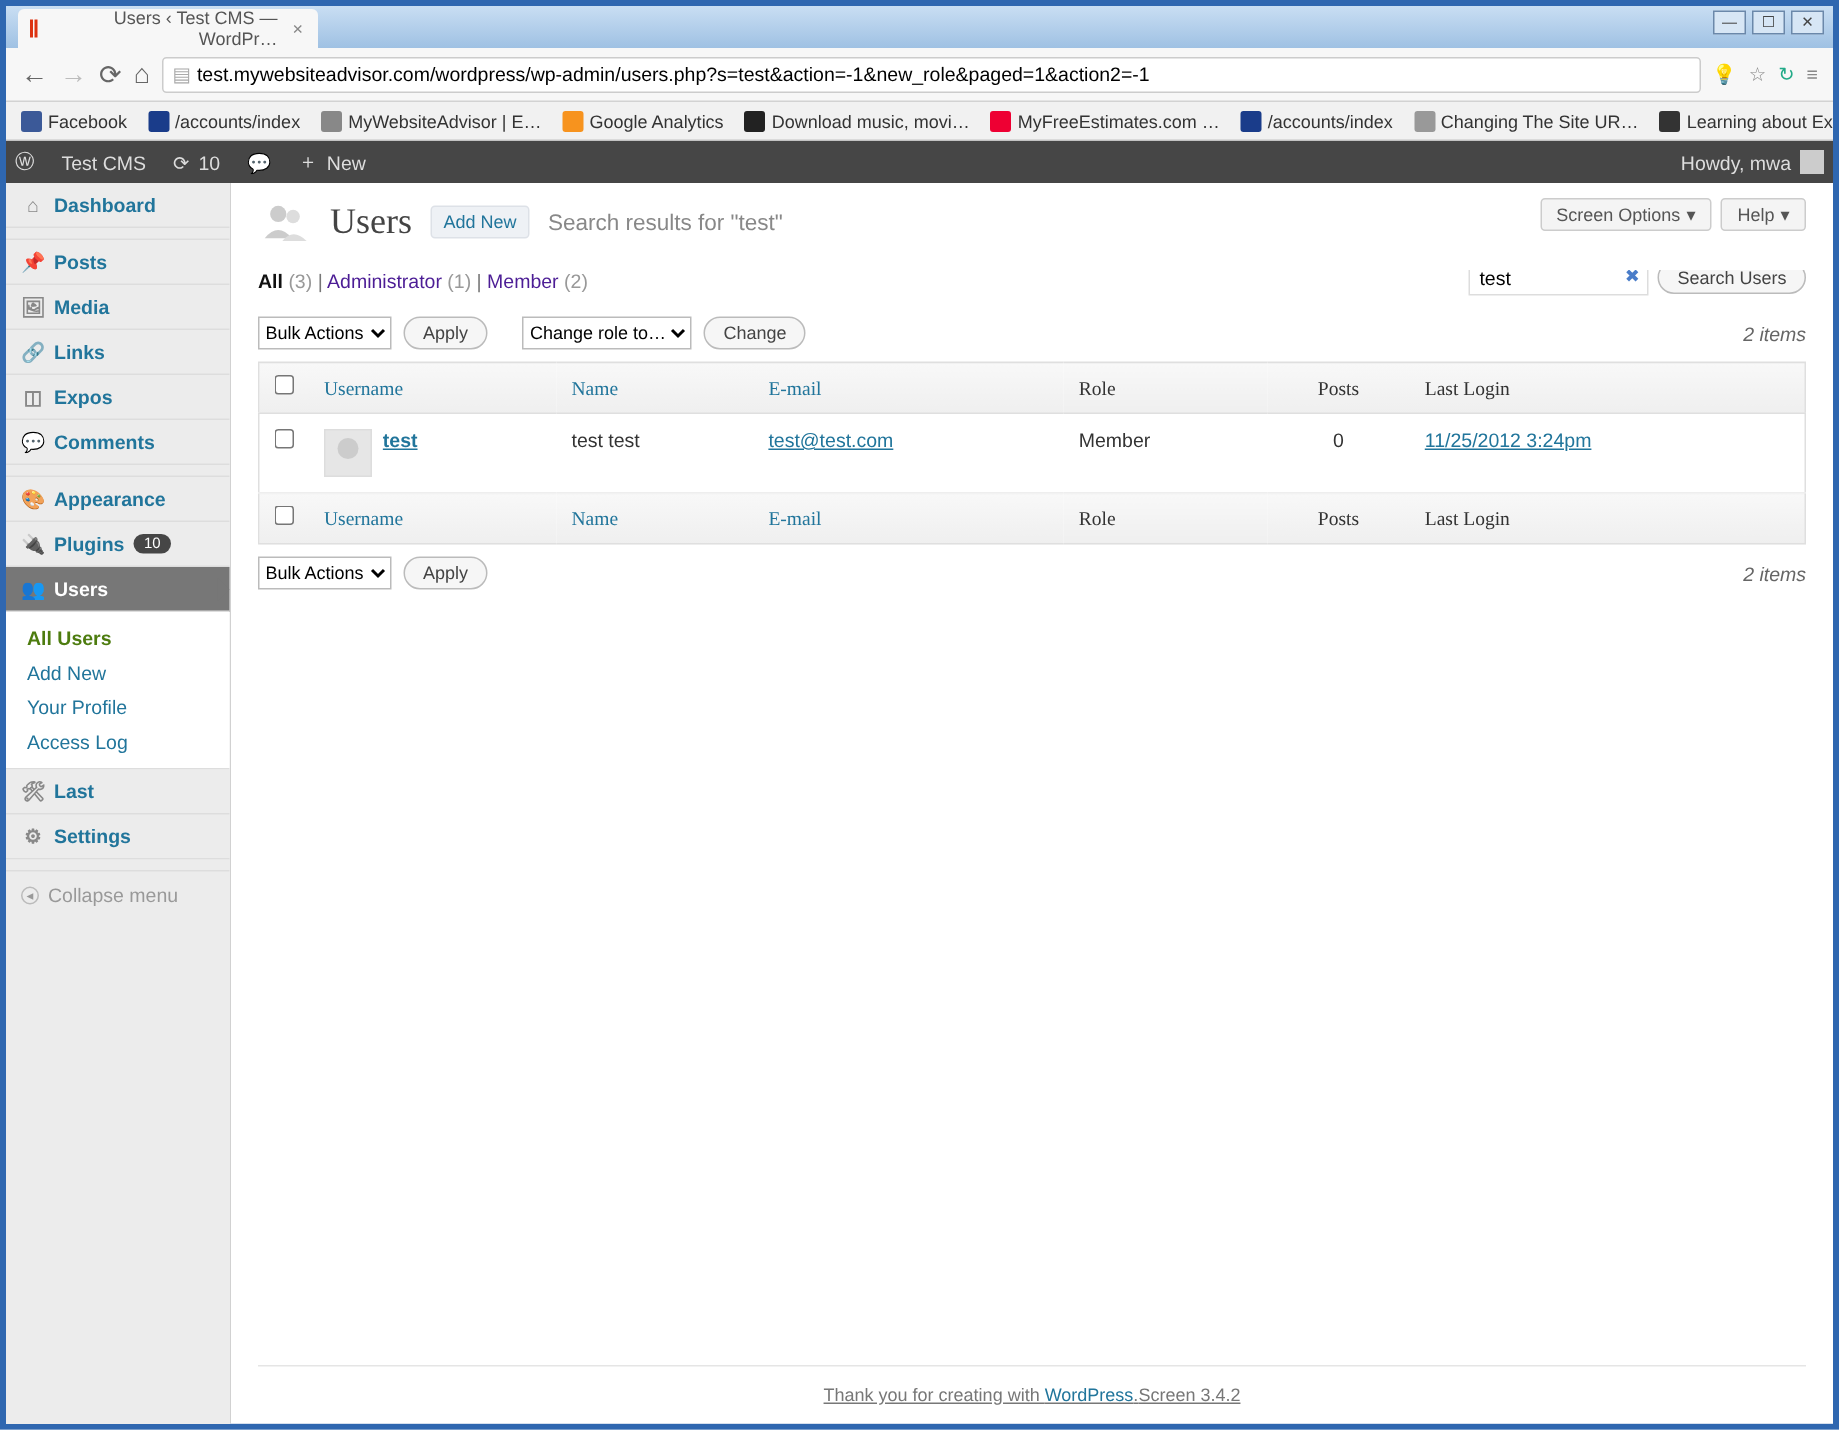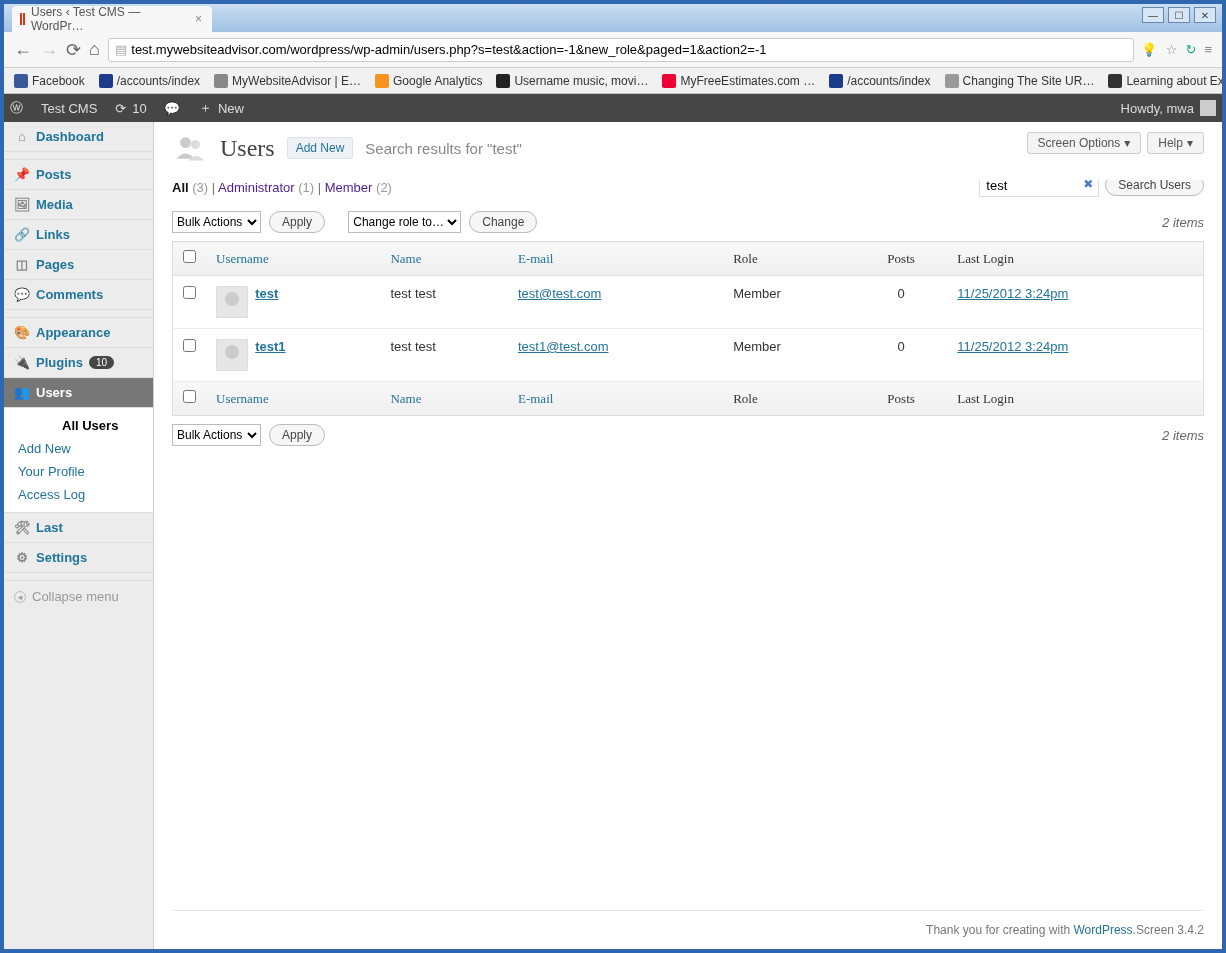--- a/index.html
+++ b/index.html
@@ -21,20 +21,21 @@
     display: flex;
     flex-direction: column;
   }
   .titlebar {
     height: 28px;
     background: linear-gradient(#c9def3, #9fc1e3);
     display: flex;
     align-items: flex-end;
     padding-left: 8px;
     position: relative;
+    text-align: right;
   }
   .winctl {
     position: absolute;
     right: 6px;
     top: 3px;
     display: flex;
     gap: 4px;
   }
   .winctl span {
     width: 22px; height: 16px;
@@ -156,21 +157,21 @@
     margin-top:-8px;
     border:8px solid transparent;
     border-left-color:#777;
   }
   .menu-sep { height:8px; background:#ececec; border-bottom:1px solid #ddd;}
   .mico { width:16px; text-align:center; color:#888; }
   .sub-menu { background:#fff; padding:6px 0; border-bottom:1px solid #ddd;}
   .sub-menu a {
     display:block; padding:4px 14px; color:#21759b; text-decoration:none;
   }
-  .sub-menu a.current { color:#000000; font-weight:bold;margin-left:44px; }
+  .sub-menu a.current { color:#4d7c0f; font-weight:bold; }
   .badge {
     background:#464646; color:#fff; border-radius:9px;
     font-size:10px; padding:1px 7px; font-weight:normal;
   }
 
   
   .main {
     flex:1;
     overflow:auto;
     padding: 10px 18px 0 18px;
@@ -243,22 +244,22 @@
   table.wp td { padding:10px; border-bottom:1px solid #eee; vertical-align:top; }
   .avatar { width:32px; height:32px; background:#e6e6e6; border:1px solid #ddd; display:inline-block; vertical-align:top;}
   .avatar::after {
     content:""; display:block; width:14px; height:14px; background:#ccc; border-radius:50%;
     margin:5px auto 0 auto;
   }
   .uname { color:#21759b; font-weight:bold; }
   td.posts { text-align:center; }
 
   footer.wp {
-    display:flex; justify-content:flex-end; color:#777; font-size:12px;
-    padding:12px 0; border-top:1px solid #e5e5e5; margin-top:auto;
+    display:flex; justify-content:center; color:#777; font-size:12px;
+    padding:12px 0; border-top:1px solid #e5e5e5; margin-top:auto;text-decoration:underline;
   }
   footer.wp a { color:#21759b; text-decoration:none;}
 </style>
 </head>
 <body>
 
 <div class="window">
 
   <div class="titlebar">
     <div class="tab">
@@ -305,21 +306,21 @@
     <span class="bm">
         <span class="bm-ico" style="background:#888"></span>
         <span>MyWebsiteAdvisor | E…</span>
       </span>
     <span class="bm">
         <span class="bm-ico" style="background:#f7931e"></span>
         <span>Google Analytics</span>
       </span>
     <span class="bm">
         <span class="bm-ico" style="background:#222"></span>
-        <span>Username music, movi…</span>
+        <span>Download music, movi…</span>
       </span>
     <span class="bm">
         <span class="bm-ico" style="background:#e03"></span>
         <span>MyFreeEstimates.com …</span>
       </span>
     <span class="bm">
         <span class="bm-ico" style="background:#1a3c8a"></span>
         <span>/accounts/index</span>
       </span>
     <span class="bm">
@@ -362,21 +363,21 @@
       <div class="menu-item">
           <span class="mico">🖼</span>
           <span>Media</span>
         </div>
       <div class="menu-item">
           <span class="mico">🔗</span>
           <span>Links</span>
         </div>
       <div class="menu-item">
           <span class="mico">◫</span>
-          <span>Pages</span>
+          <span>Expos</span>
         </div>
       <div class="menu-item">
           <span class="mico">💬</span>
           <span>Comments</span>
         </div>
       <div class="menu-sep"></div>
       <div class="menu-item">
           <span class="mico">🎨</span>
           <span>Appearance</span>
         </div>
@@ -467,29 +468,20 @@
         <tbody>
           <tr>
             <td><input type="checkbox" style=""></td>
             <td><span class="avatar"></span>&nbsp;&nbsp;<a href="#" class="uname">test</a></td>
             <td>test test</td>
             <td><a href="#" style="color:#21759b">test@test.com</a></td>
             <td>Member</td>
             <td class="posts">0</td>
             <td><a href="#" style="color:#21759b">11/25/2012 3:24pm</a></td>
           </tr>
-          <tr>
-            <td><input type="checkbox" style=""></td>
-            <td><span class="avatar"></span>&nbsp;&nbsp;<a href="#" class="uname">test1</a></td>
-            <td>test test</td>
-            <td><a href="#" style="color:#21759b">test1@test.com</a></td>
-            <td>Member</td>
-            <td class="posts">0</td>
-            <td><a href="#" style="color:#21759b">11/25/2012 3:24pm</a></td>
-          </tr>
         </tbody>
         <tfoot>
           <tr>
             <th class="cb"><input type="checkbox" style=""></th>
             <th>Username</th>
             <th>Name</th>
             <th>E-mail</th>
             <th class="black">Role</th>
             <th class="black" style="text-align:center">Posts</th>
             <th class="black">Last Login</th>

